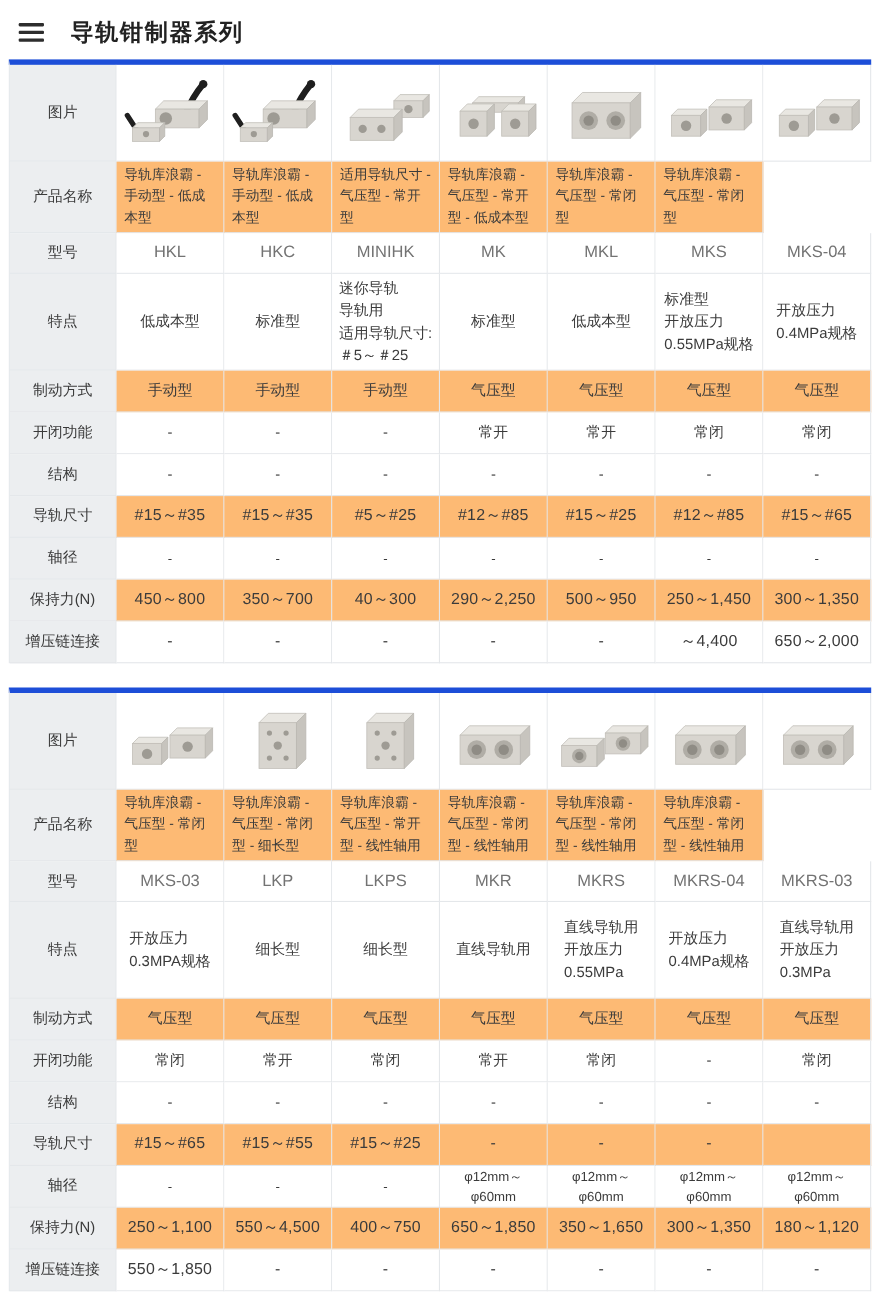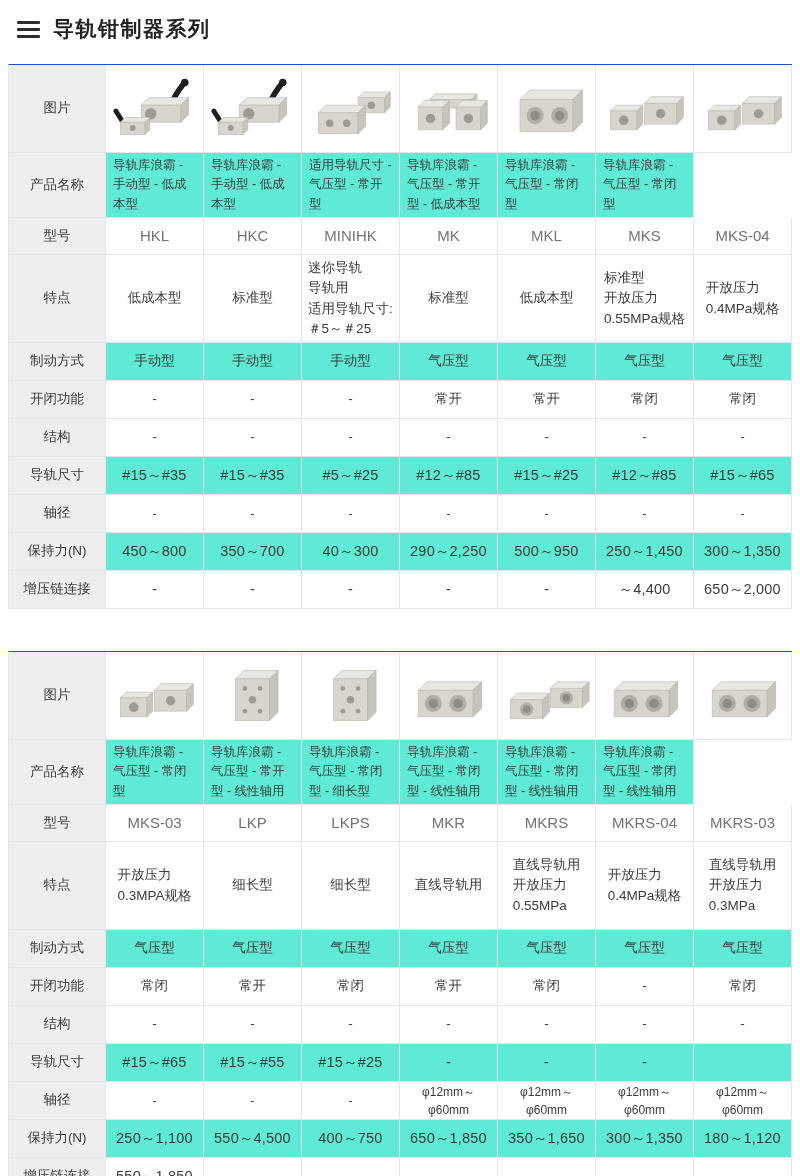--- a/index.html
+++ b/index.html
@@ -1,29 +1,29 @@
 <!DOCTYPE html>
 <html><head>
 <meta charset="utf-8">
 <style>
   *{box-sizing:border-box;margin:0;padding:0}
   html,body{width:800px;background:#fff}
   body{font-family:"Liberation Sans","DejaVu Sans",sans-serif;color:#3b3b3b}
-  .header{display:flex;align-items:center;gap:13px;padding:15px 28px 11px 17px}
+  .header{display:flex;align-items:center;gap:24px;padding:15px 28px 11px 17px}
   .menu-icon{width:23px;height:17px;display:flex;flex-direction:column;justify-content:space-between;flex:0 0 auto}
   .menu-icon span{display:block;height:3px;background:#2d2d2d;border-radius:1px}
   .page-title{font-size:21px;font-weight:bold;color:#222;letter-spacing:1.5px}
-  .tbl{margin:10px 8px;border-top:1px solid #1d4ed8;border-left:1px solid #e4e7ea}
+  .tbl{margin:0 8px;border-top:5px solid #1d4ed8;border-left:1px solid #e4e7ea}
   .tbl-gap{height:22px}
   .row{display:grid;grid-template-columns:97px repeat(7,1fr)}
   .cell{border-right:1px solid #e4e7ea;border-bottom:1px solid #e4e7ea;background:#fff;
         display:flex;align-items:center;justify-content:center;text-align:center;
         font-size:13.5px;line-height:1.5;padding:4px 5px;color:#3b3b3b;overflow:hidden}
   .cell.lab{background:#eceef0;color:#3a3a3a;font-size:13.5px}
-  .row.stripe .cell:not(.lab){background:#5eead4}
+  .row.stripe .cell:not(.lab){background:#fdba74}
   .h-img  .cell{height:88px}
   .h-name .cell{height:65px}
   .h-model .cell{height:37px}
   .h-feat .cell{height:88px}
   .h-sm  .cell{height:38px}
   .cell.name{justify-content:flex-start;text-align:left;font-size:12.5px;line-height:1.55;padding:4px 7px;align-items:center}
   .cell.model{font-size:15px;color:#737373}
   .cell.num{font-size:14.5px;letter-spacing:.2px}
   .cell.shaft{font-size:12px}
   .inner{display:inline-block;text-align:left;white-space:pre-line}
@@ -357,24 +357,24 @@
             <circle cx="56" cy="44" r="5" fill="#8f8c85"></circle>
           </svg>
         </div>
       </div>
       <div class="row h-name stripe">
         <div class="cell lab">产品名称</div>
         <div class="cell name">
           <span class="inner">导轨库浪霸 - 气压型 - 常闭型</span>
         </div>
         <div class="cell name">
+          <span class="inner">导轨库浪霸 - 气压型 - 常闭型 - 细长型</span>
+        </div>
+        <div class="cell name">
           <span class="inner">导轨库浪霸 - 气压型 - 常开型 - 线性轴用</span>
-        </div>
-        <div class="cell name">
-          <span class="inner">导轨库浪霸 - 气压型 - 常闭型 - 细长型</span>
         </div>
         <div class="cell name">
           <span class="inner">导轨库浪霸 - 气压型 - 常闭型 - 线性轴用</span>
         </div>
         <div class="cell name">
           <span class="inner">导轨库浪霸 - 气压型 - 常闭型 - 线性轴用</span>
         </div>
         <div class="cell name">
           <span class="inner">导轨库浪霸 - 气压型 - 常闭型 - 线性轴用</span>
         </div>

